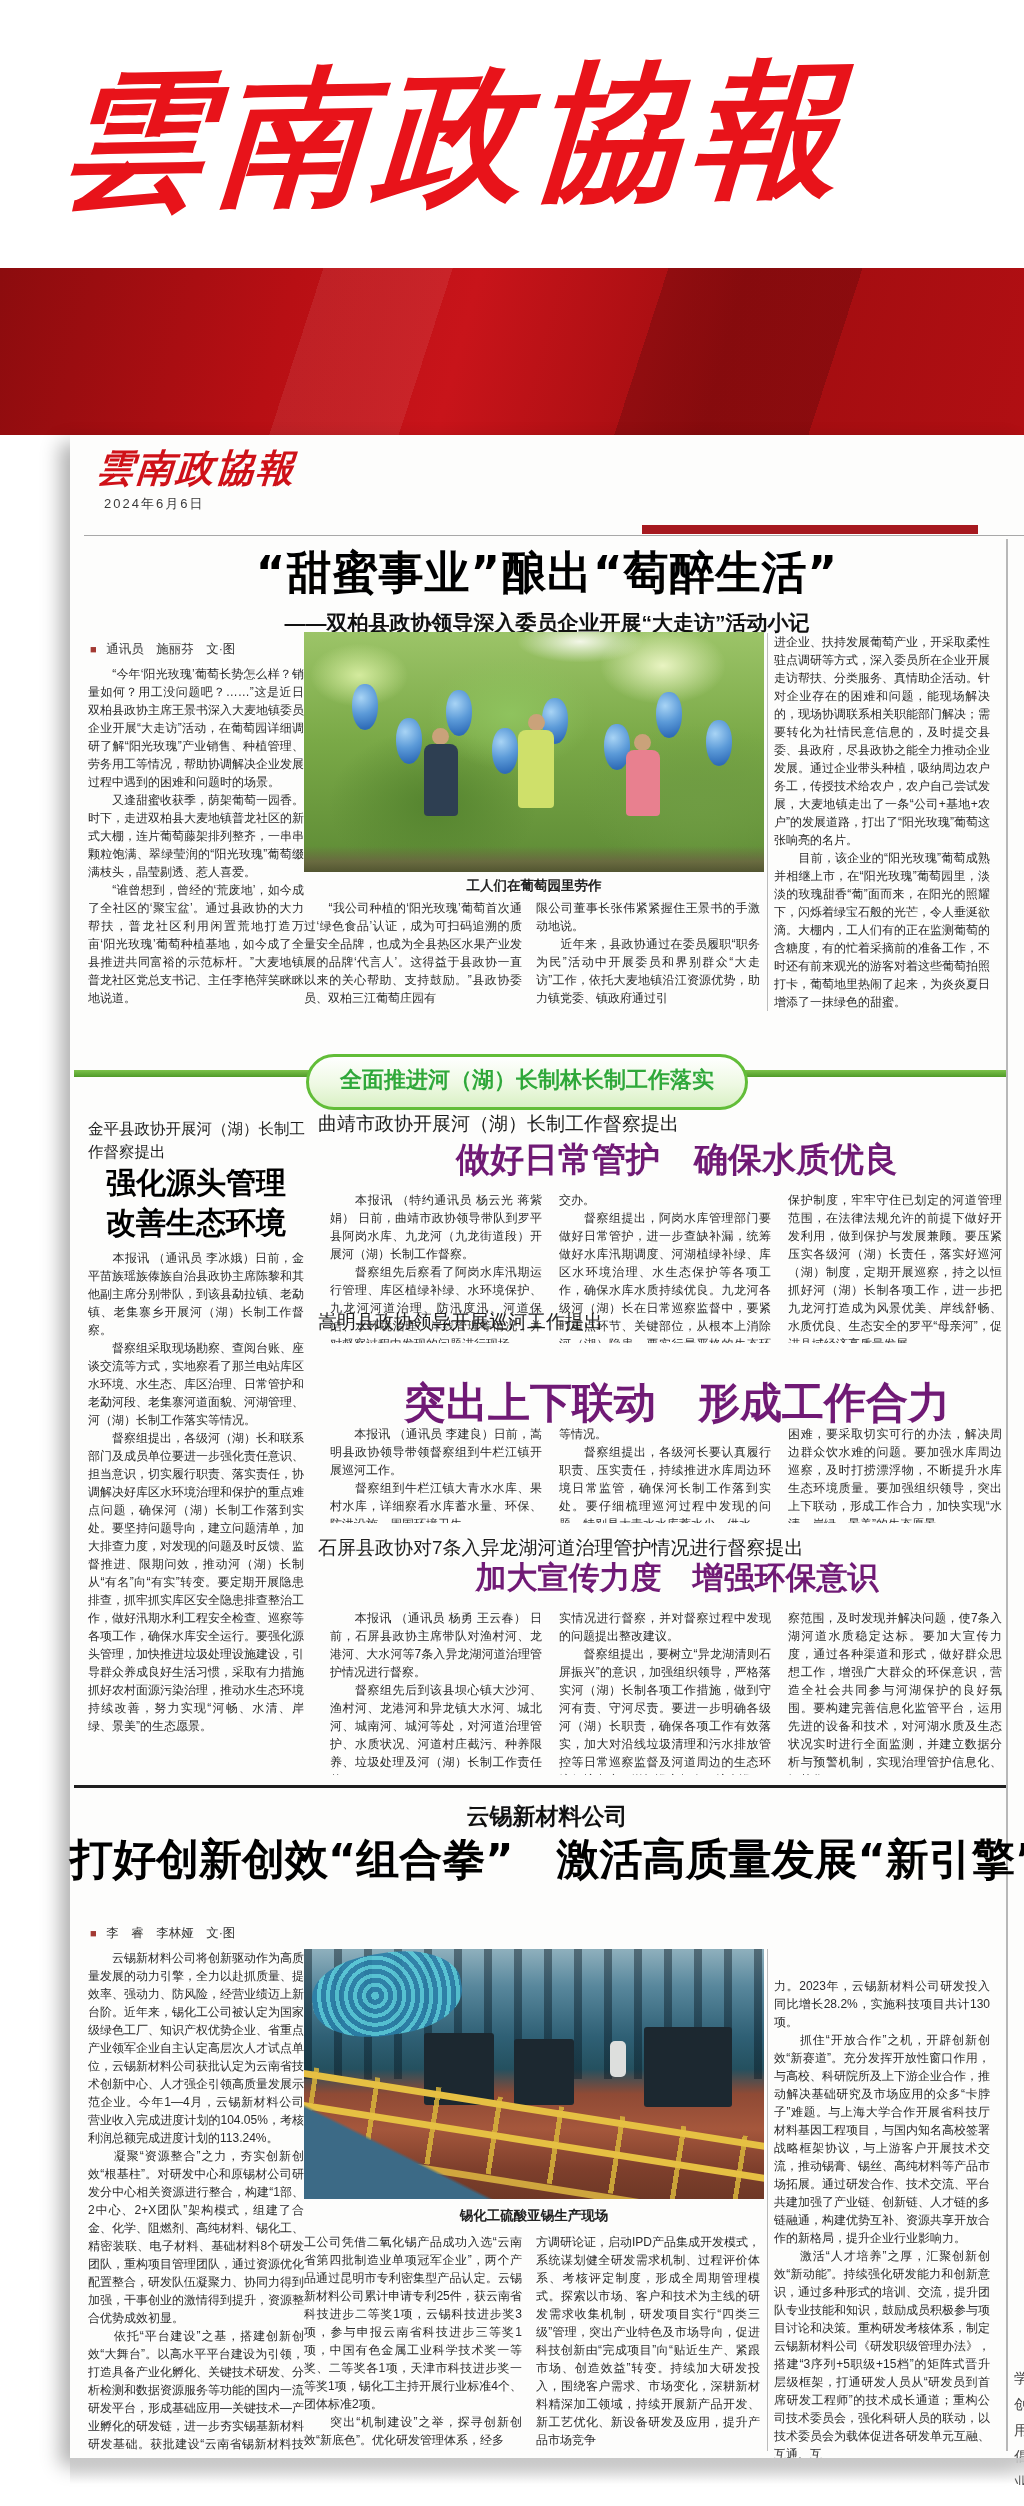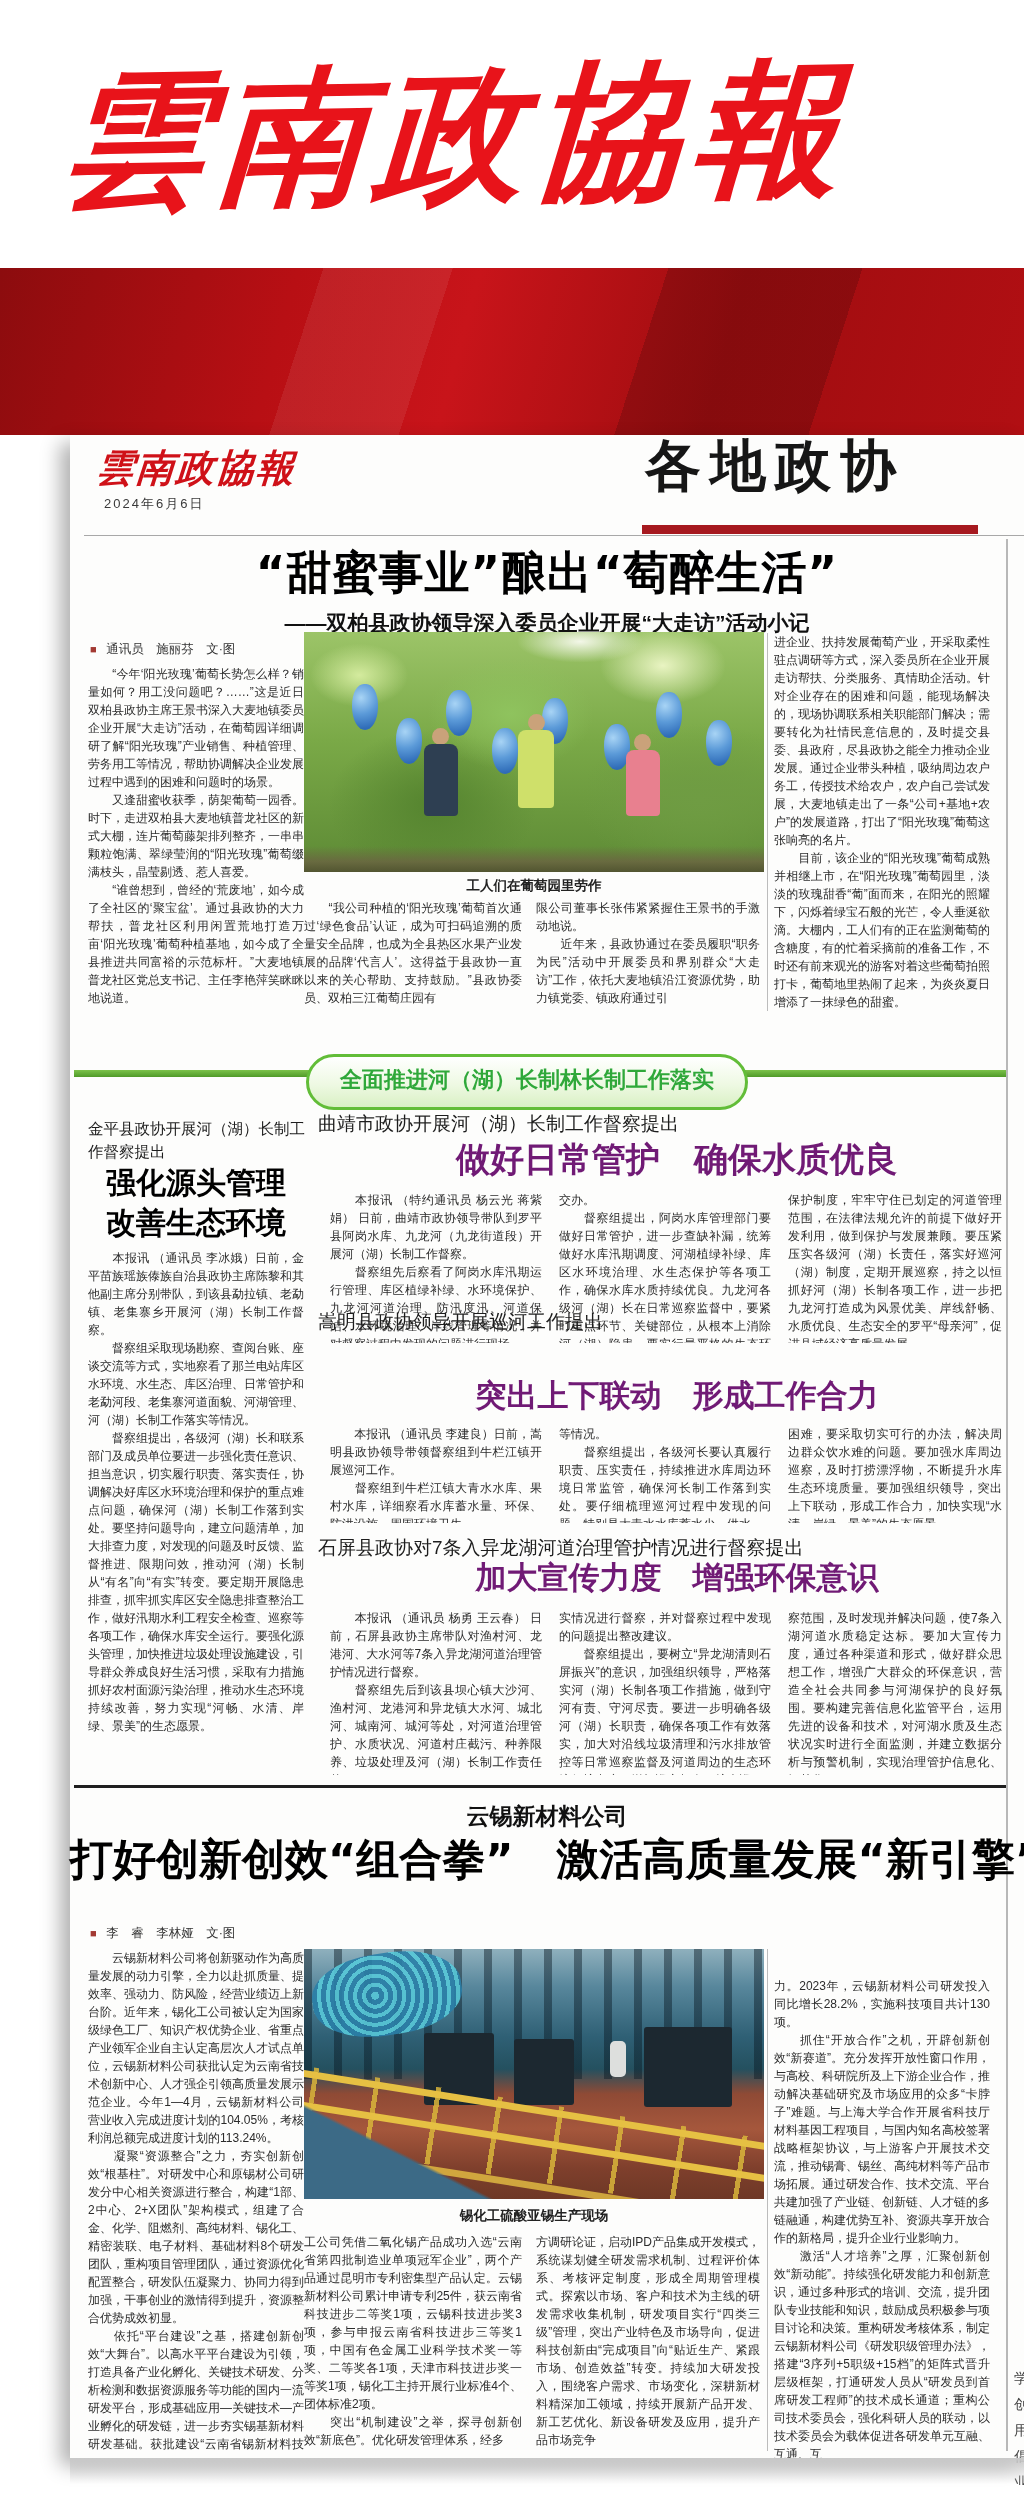--- a/index.html
+++ b/index.html
@@ -118,21 +118,20 @@
 <div class="masthead">
   <div class="masthead-text">雲南政協報</div>
 </div>
 
 <div class="red-banner"></div>
 
 <div class="page">
 
   <div class="abs p-logo">雲南政協報</div>
   <div class="abs p-date">2024年6月6日</div>
-  <div class="abs p-section">各地政协</div>
   <div class="abs p-redbar"></div>
   <div class="abs p-grayline"></div>
   <div class="abs p-vrule-right"></div>
 
   <div class="abs headline m-headline">“甜蜜事业”酿出“萄醉生活”</div>
   <div class="abs m-subhead">——双柏县政协领导深入委员企业开展“大走访”活动小记</div>
   <div class="abs byline" style="left:20px;top:206px;">
     <span class="mark">■</span>
     <span>通讯员　施丽芬　文·图</span>
   </div>
@@ -195,21 +194,21 @@
     </div>
   <div class="col" style="left:489px;top:756px;width:212px;height:152px;">
       <p>交办。</p>
       <p>　　督察组提出，阿岗水库管理部门要做好日常管护，进一步查缺补漏，统筹做好水库汛期调度、河湖植绿补绿、库区水环境治理、水生态保护等各项工作，确保水库水质持续优良。九龙河各级河（湖）长在日常巡察监督中，要紧盯重点环节、关键部位，从根本上消除河（湖）隐患。要实行最严格的生态环境</p>
     </div>
   <div class="col" style="left:718px;top:756px;width:214px;height:152px;">
       <p>保护制度，牢牢守住已划定的河道管理范围，在法律法规允许的前提下做好开发利用，做到保护与发展兼顾。要压紧压实各级河（湖）长责任，落实好巡河（湖）制度，定期开展巡察，持之以恒抓好河（湖）长制各项工作，进一步把九龙河打造成为风景优美、岸线舒畅、水质优良、生态安全的罗平“母亲河”，促进县域经济高质量发展。</p>
     </div>
 
   <div class="kicker sec-kicker" style="top:874px;">嵩明县政协领导开展巡河工作提出</div>
-  <div class="abs sec-title" style="top:940px;font-size:31px;">突出上下联动　形成工作合力</div>
+  <div class="abs sec-title" style="top:940px;font-size:42px;">突出上下联动　形成工作合力</div>
   <div class="col" style="left:260px;top:990px;width:212px;height:98px;">
       <p>　　本报讯 （通讯员 李建良）日前，嵩明县政协领导带领督察组到牛栏江镇开展巡河工作。</p>
       <p>　　督察组到牛栏江镇大青水水库、果村水库，详细察看水库蓄水量、环保、防洪设施、周围环境卫生</p>
     </div>
   <div class="col" style="left:489px;top:990px;width:212px;height:98px;">
       <p>等情况。</p>
       <p>　　督察组提出，各级河长要认真履行职责、压实责任，持续推进水库周边环境日常监管，确保河长制工作落到实处。要仔细梳理巡河过程中发现的问题，特别是大青水水库蓄水少、供水</p>
     </div>
   <div class="col" style="left:718px;top:990px;width:214px;height:98px;">
       <p>困难，要采取切实可行的办法，解决周边群众饮水难的问题。要加强水库周边巡察，及时打捞漂浮物，不断提升水库生态环境质量。要加强组织领导，突出上下联动，形成工作合力，加快实现“水清、岸绿、景美”的生态愿景。</p>

